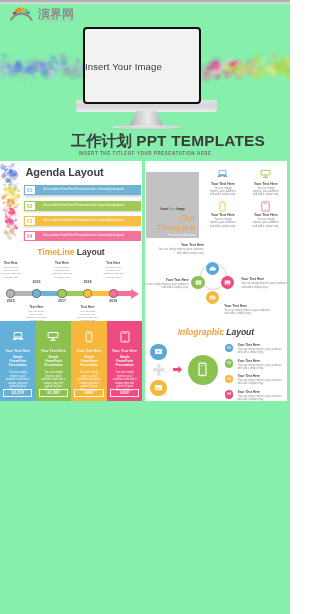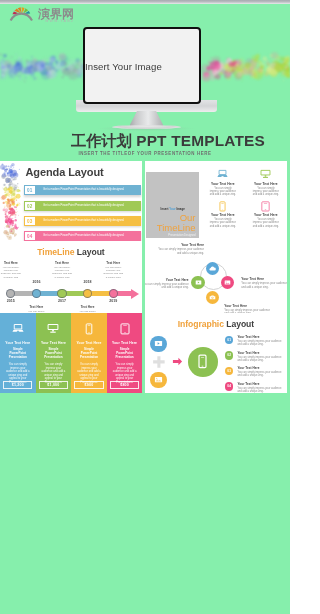--- a/index.html
+++ b/index.html
@@ -42,21 +42,21 @@
              font-family:"DejaVu Sans",sans-serif;}
   .title .t2{font-size:15.4px;font-weight:bold;color:#3b3b3b;letter-spacing:.2px;}
   .subtitle{position:absolute;left:0;top:151px;width:290px;text-align:center;
             font-size:4.4px;color:#6e6e6e;letter-spacing:.62px;font-weight:bold;
             transform:scaleY(1.05);}
 
   
   .grid{position:absolute;left:0;top:161px;width:290px;}
   .slide{position:absolute;width:142.4px;height:80px;background:#fff;overflow:hidden;}
   .slide.c0{left:0px;} .slide.c1{left:144.9px;}
-  .r0{top:0px;} .r1{top:80px;} .r2{top:152px;}
+  .r0{top:0px;} .r1{top:80px;} .r2{top:160px;font-style:italic;}
 
   .sx-title{position:absolute;font-weight:bold;color:#3f3f3f;}
   .accent-o{color:#f0a23c;}
 
   
   .ctitle{position:absolute;left:0;width:142px;text-align:center;font-size:8.6px;
           font-weight:bold;color:#3f3f3f;letter-spacing:-0.05px;}
 
   
   .s-agenda .head{left:25.5px;top:5px;font-size:11px;letter-spacing:-0.1px;}

